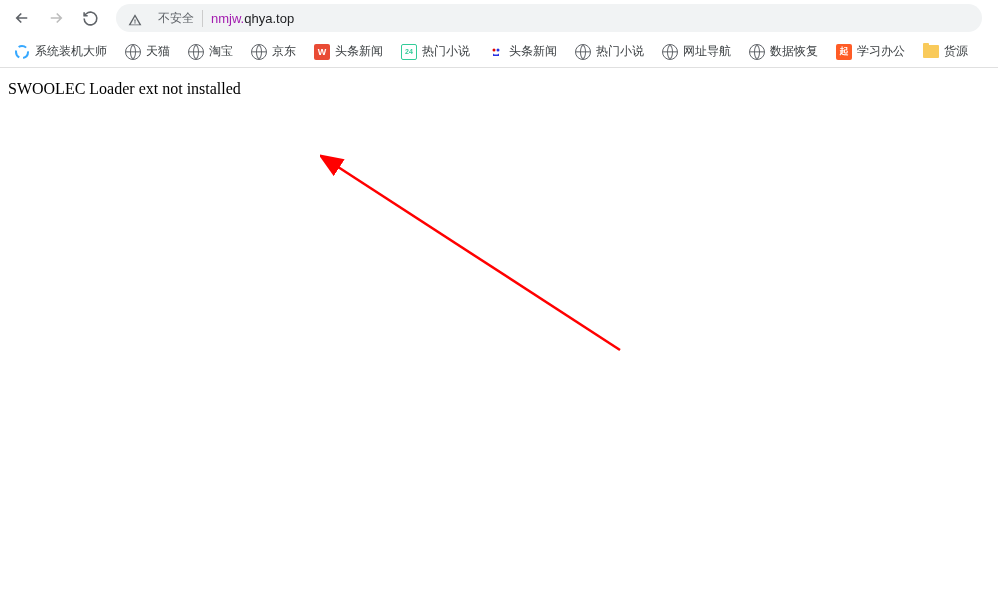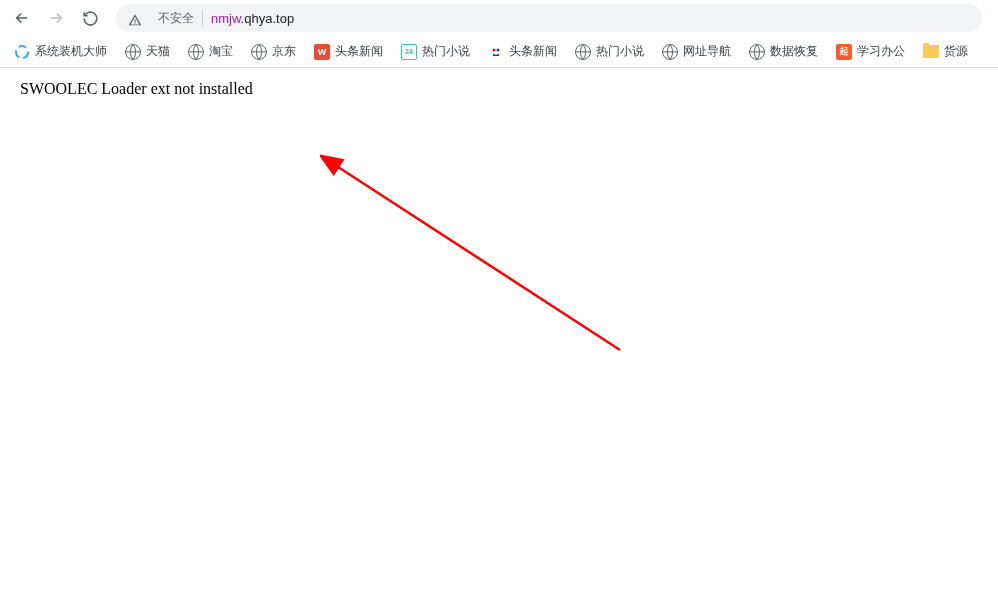--- a/index.html
+++ b/index.html
@@ -147,21 +147,21 @@
       content: "";
       position: absolute;
       top: -2px;
       left: 0;
       width: 6px;
       height: 3px;
       background: #f9ca5a;
       border-radius: 1px 1px 0 0;
     }
     .page-content {
-      padding: 12px 20px;
+      padding: 12px 8px;
     }
     .error-text {
       font-family: "Times New Roman", serif;
       font-size: 16px;
       color: #000;
     }
     .annotation-arrow {
       position: absolute;
       left: 320px;
       top: 150px;

